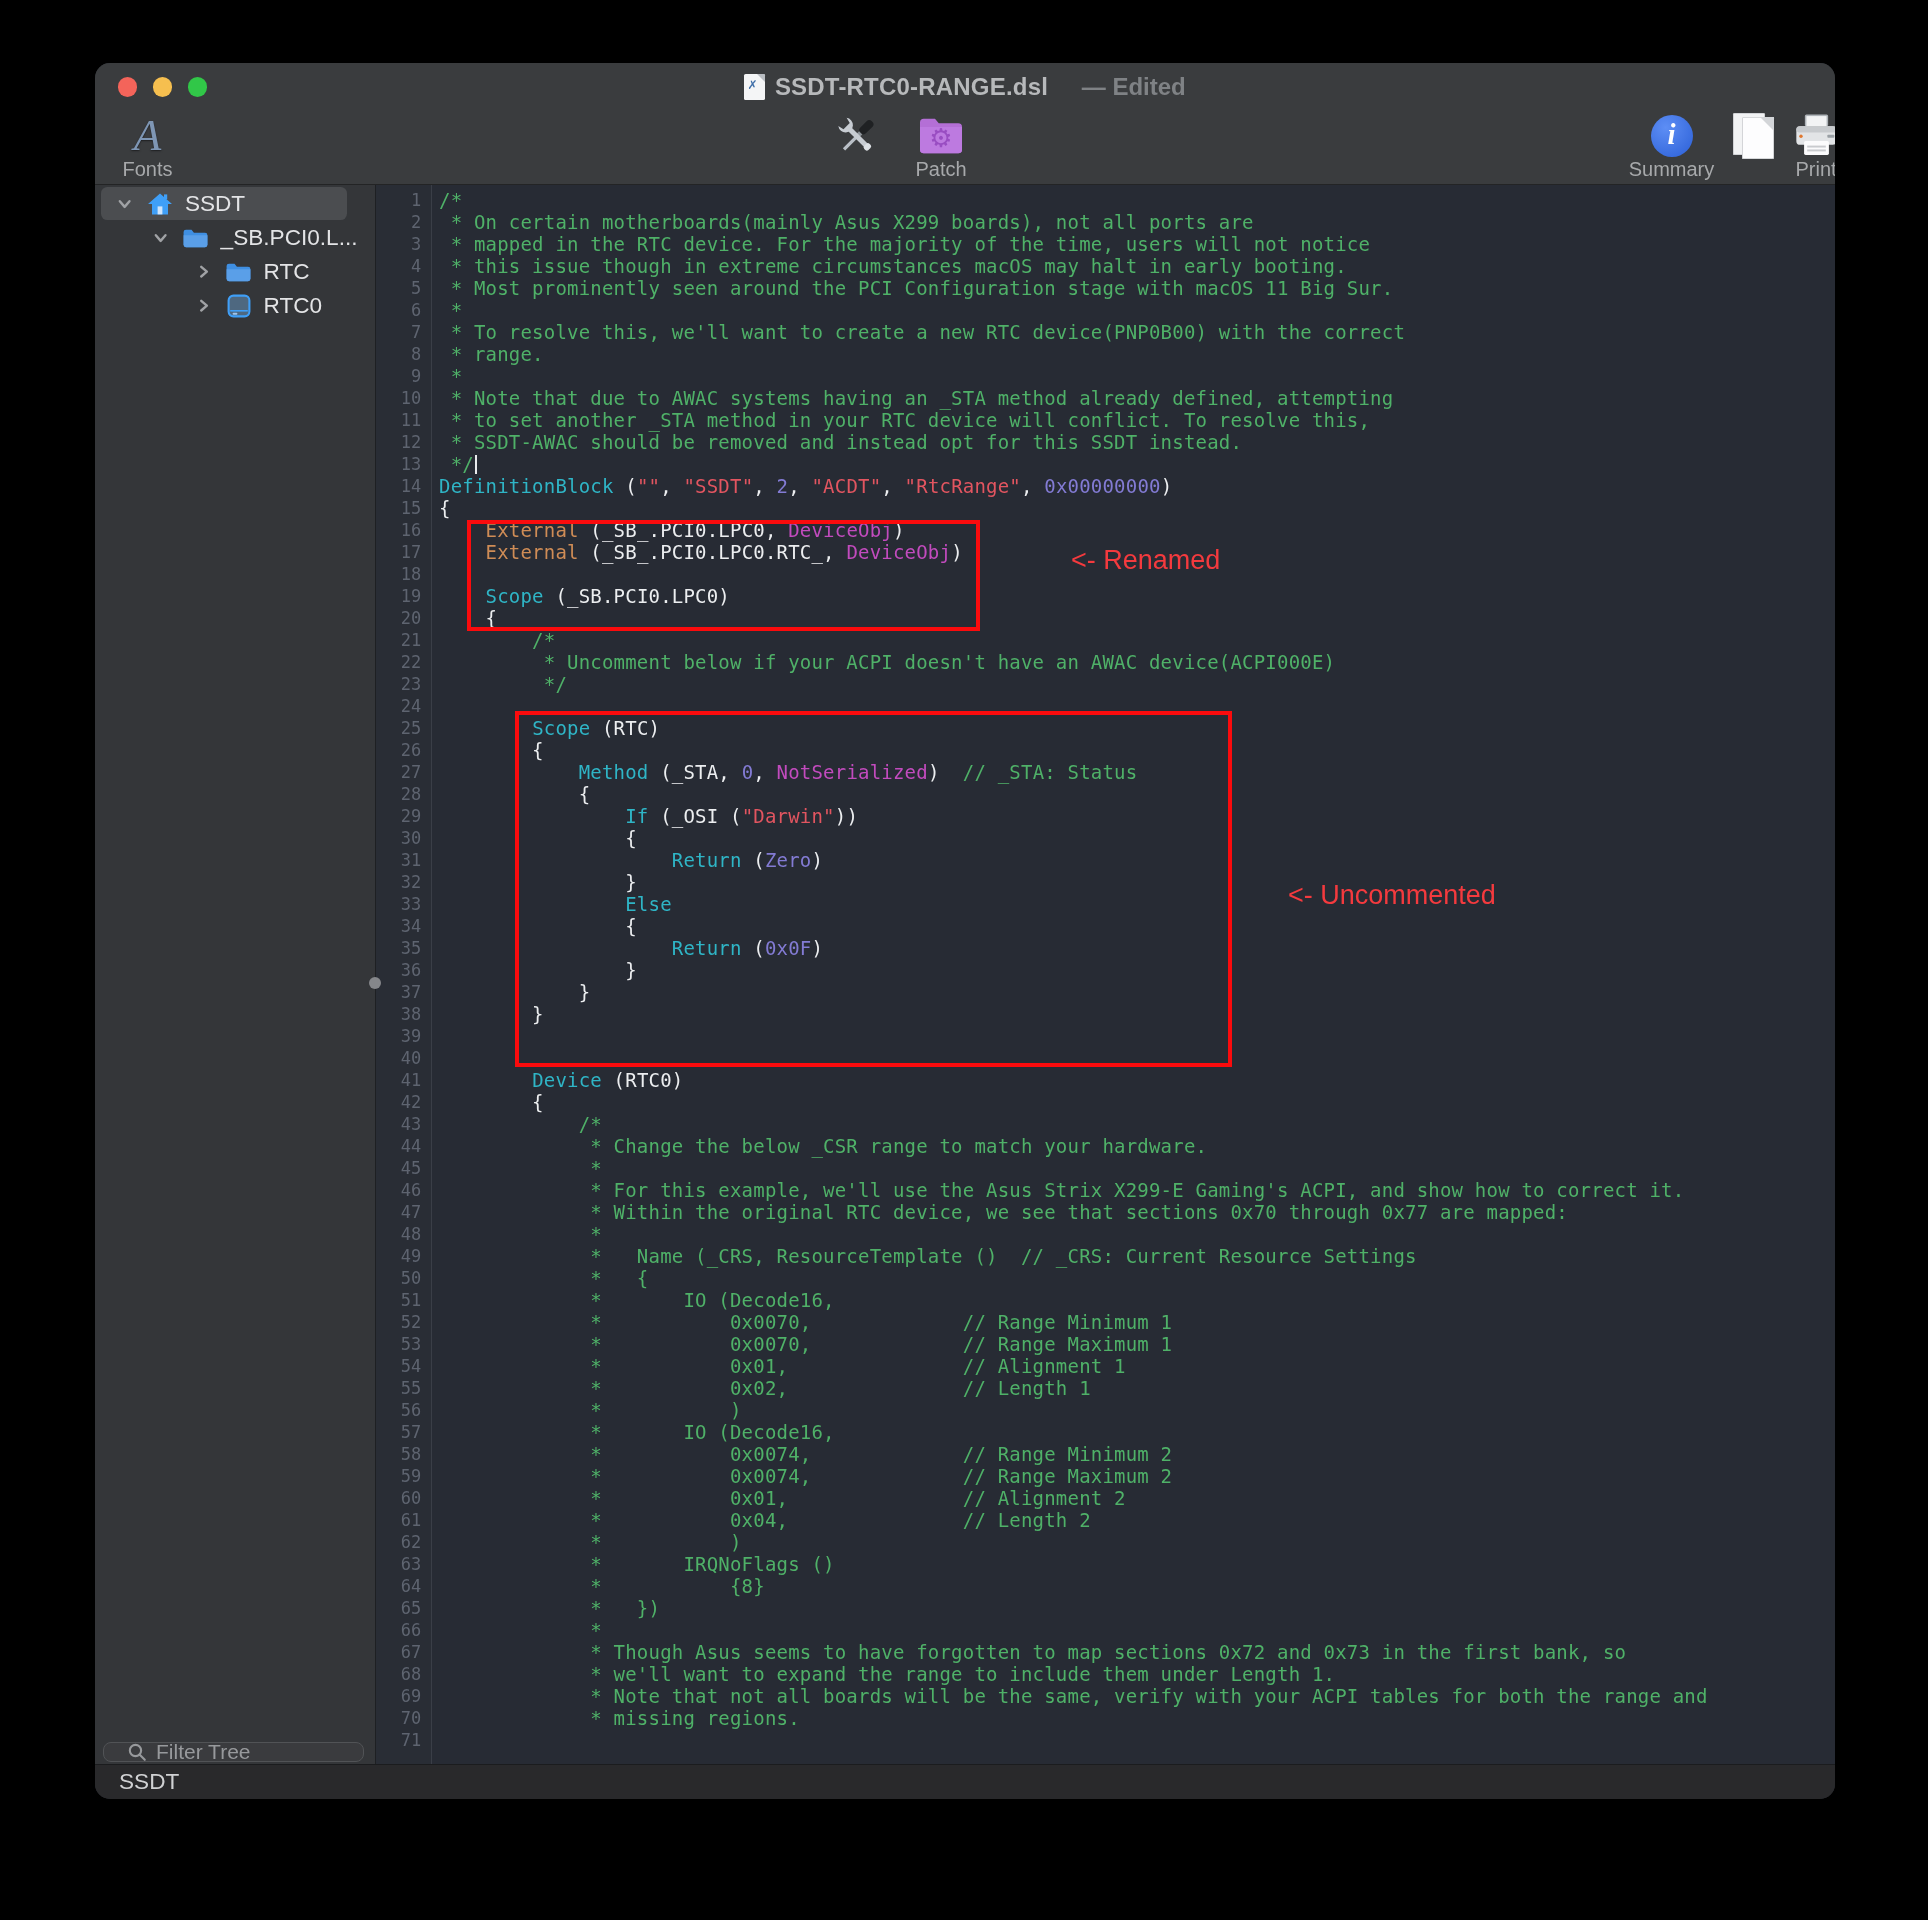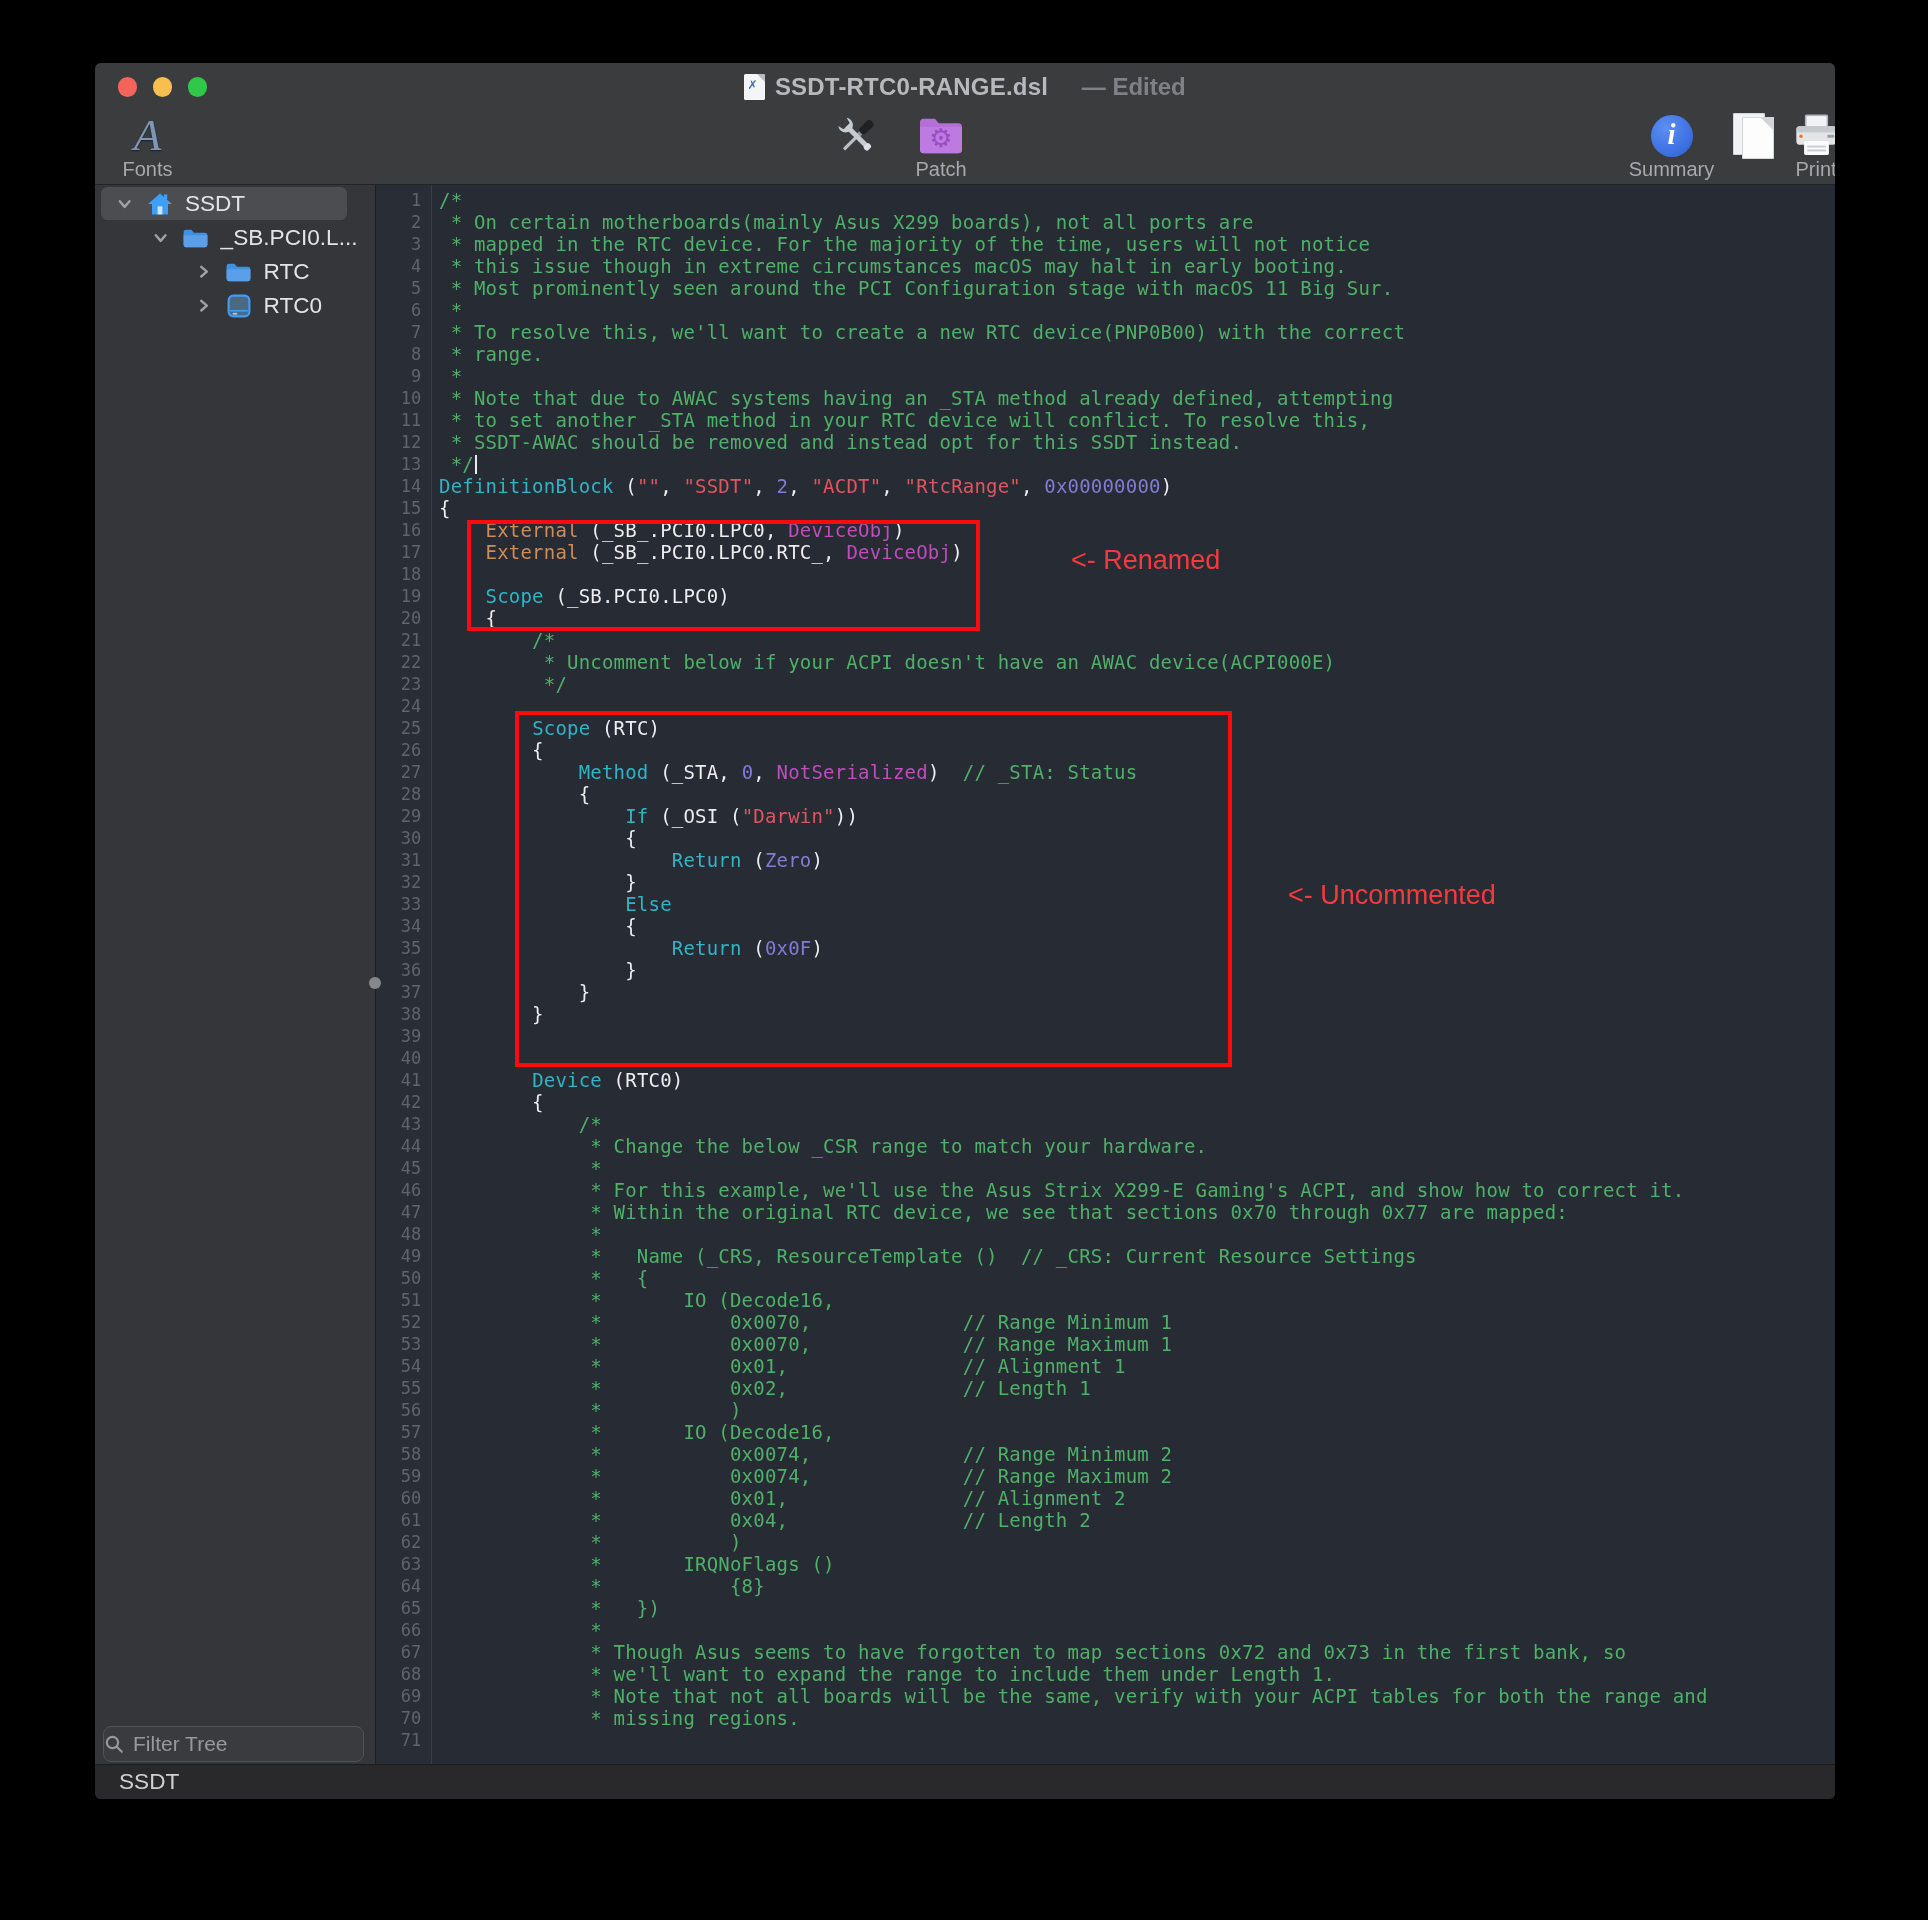--- a/index.html
+++ b/index.html
@@ -1,20 +1,20 @@
 <!DOCTYPE html>
 <html style="--keyword: #2fb5c6; --external: #cf8c56; --object: #c24bbe; --string: #e25560; --number: #837bd4; --plain: #eceef0; --comment: #4fb168; --line-number: #5e6470; --annotation: #f43a3e; --highlight-box: #fb0b0d; --traffic-red: #f4645a; --traffic-yellow: #f6bf4f; --traffic-green: #31c748;font-size:13px"><head>
 <meta charset="utf-8">
 <style>
   html,body{margin:0;padding:0;background:#000;}
   body{width:1928px;height:1920px;position:relative;overflow:hidden;
        font-family:"Liberation Sans",sans-serif;-webkit-font-smoothing:antialiased;}
 
   .window{position:absolute;left:95px;top:63px;width:1740px;height:1736px;
-          background:#272b34;border-radius:6px;overflow:hidden;
+          background:#272b34;border-radius:15px;overflow:hidden;
           display:flex;flex-direction:column;}
 
   
   .titlebar{height:48px;background:#3a3c3e;position:relative;flex:none;
             display:flex;align-items:center;justify-content:center;}
   .lights{position:absolute;left:22.6px;top:0;height:48px;display:flex;align-items:center;gap:16px;}
   .light{width:19.3px;height:19.3px;border-radius:50%;}
   .light.red{background:var(--traffic-red);}
   .light.yellow{background:var(--traffic-yellow);}
   .light.green{background:var(--traffic-green);}
@@ -54,23 +54,23 @@
   .main{flex:1;display:flex;min-height:0;position:relative;}
   .sidebar{width:280px;flex:none;background:#343639;border-right:1.6px solid #1e2023;position:relative;}
   .tree{padding-top:1.6px;}
   .trow{height:34px;display:flex;align-items:center;position:relative;font-size:22.6px;color:#e3e4e6;}
   .trow .hl{position:absolute;left:6.4px;right:28px;top:0.8px;bottom:0.8px;background:#4b4d50;border-radius:6.4px;}
   .trow .cell{position:relative;display:flex;align-items:center;gap:11.3px;}
   .chev{width:21px;height:21px;flex:none;display:flex;align-items:center;justify-content:center;}
   .ticon{width:27px;height:24px;flex:none;display:flex;align-items:center;justify-content:center;}
   .d0 .cell{padding-left:19.3px;} .d1 .cell{padding-left:55px;align-items:center;} .d2 .cell{padding-left:98px;}
 
-  .filterbox{position:absolute;left:8px;right:11.3px;bottom:1.6px;height:36px;border-radius:8px;
+  .filterbox{position:absolute;left:8px;right:11.3px;bottom:1.6px;height:20px;border-radius:8px;
              background:#3a3b3e;border:1.6px solid #515356;display:flex;align-items:center;
-             gap:8px;padding:0 0;box-sizing:border-box;}
+             gap:8px;padding:0 23px;box-sizing:border-box;}
   .filterbox .ph{font-size:21px;color:#97999c;}
 
   .splitter-dot{position:absolute;left:274px;top:792px;width:12px;height:12px;border-radius:50%;
                 background:#85878b;z-index:5;}
 
   
   .editor{flex:1;position:relative;overflow:hidden;background:#272b34;}
   .gutter{position:absolute;left:0;top:0;bottom:0;width:56px;background:#292d35;
           border-right:1.6px solid #3a3e47;padding-top:4px;box-sizing:border-box;}
   .gnum{height:22px;line-height:22px;text-align:right;padding-right:9.7px;

